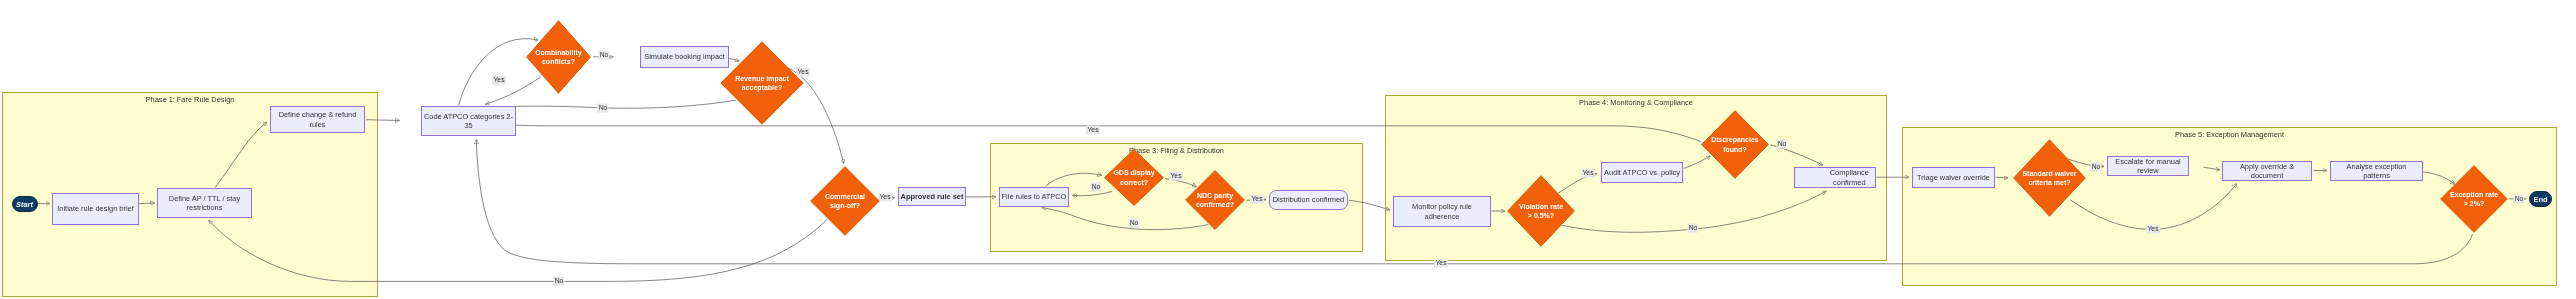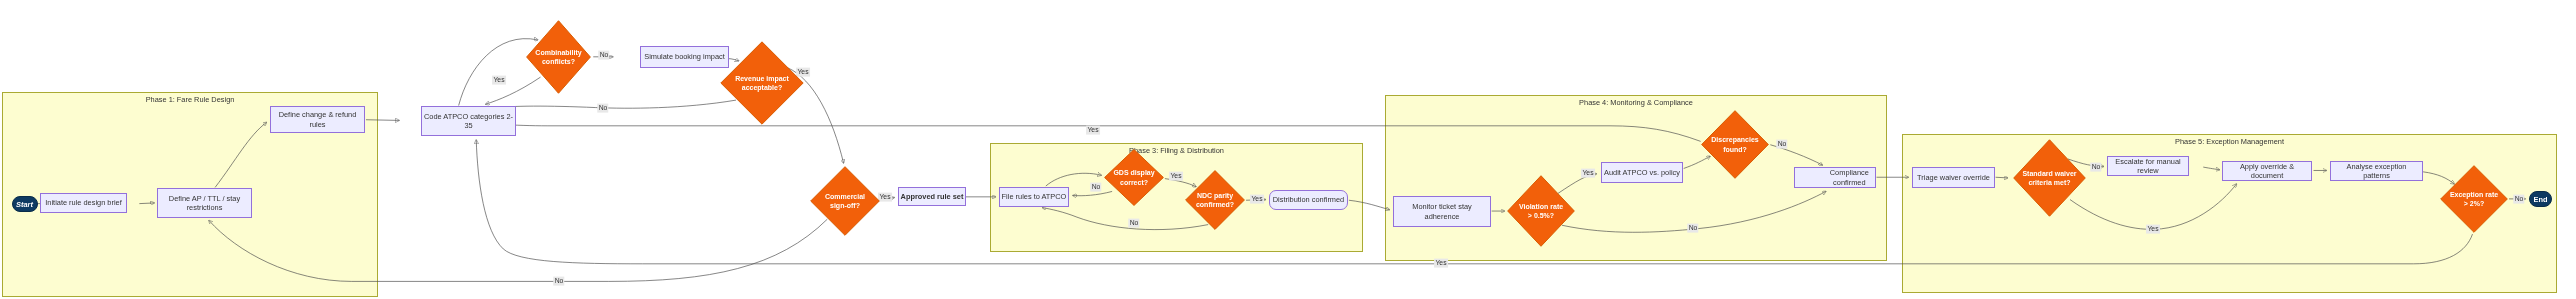--- a/index.html
+++ b/index.html
@@ -26,21 +26,21 @@
 <div class="canvas" id="canvas">
     <div class="phase" style="left: 2px; top: 92px; width: 374px; height: 203px;">
       <div class="phase-title">Phase 1: Fare Rule Design</div>
     </div>
     <div class="phase" style="left: 990px; top: 143px; width: 371px; height: 107px;">
       <div class="phase-title">Phase 3: Filing &amp; Distribution</div>
     </div>
     <div class="phase" style="left: 1385px; top: 95px; width: 500px; height: 164px;">
       <div class="phase-title">Phase 4: Monitoring &amp; Compliance</div>
     </div>
-    <div class="phase" style="left: 1902px; top: 127px; width: 653px; height: 157px; margin-top: 7px;">
+    <div class="phase" style="left: 1902px; top: 127px; width: 653px; height: 157px;">
       <div class="phase-title">Phase 5: Exception Management</div>
     </div>
     <svg class="edges" viewBox="0 0 3808 442" width="2576" height="299">
       <defs>
         <marker id="arr" viewBox="0 0 10 10" refX="8.5" refY="5" markerWidth="6.5" markerHeight="6.5" orient="auto-start-reverse">
           <path d="M0,0 L10,5 L0,10 z" fill="#4d4d4d" stroke="none"></path>
         </marker>
       </defs>
       <path d="M55,301 L73,301" marker-end="url(#arr)"></path>
       <path d="M206,301 L228,300" marker-end="url(#arr)"></path>
@@ -89,21 +89,21 @@
     <div class="edge-label" style="left: 1257px; top: 199px;">Yes</div>
     <div class="edge-label" style="left: 1588px; top: 173px;">Yes</div>
     <div class="edge-label" style="left: 1693px; top: 228px;">No</div>
     <div class="edge-label" style="left: 1093px; top: 130px;">Yes</div>
     <div class="edge-label" style="left: 1782px; top: 144px;">No</div>
     <div class="edge-label" style="left: 2096px; top: 167px;">No</div>
     <div class="edge-label" style="left: 2153px; top: 229px;">Yes</div>
     <div class="edge-label" style="left: 2519px; top: 199px;">No</div>
     <div class="edge-label" style="left: 1441px; top: 263px;">Yes</div>
     <div class="node terminal" style="left: 11.5px; top: 196px; width: 26px; height: 16px; font-style: italic;">Start</div>
-    <div class="node process" style="left: 40px; top: 193px; width: 87px; height: 20px;">Initiate rule design brief</div>
+    <div class="node process" style="left: 52px; top: 193px; width: 87px; height: 32px;">Initiate rule design brief</div>
     <div class="node process" style="left: 157px; top: 188px; width: 95px; height: 30px;">Define AP / TTL / stay restrictions</div>
     <div class="node process" style="left: 270px; top: 106px; width: 95px; height: 27px;">Define change &amp; refund rules</div>
     <div class="node process" style="left: 421px; top: 106px; width: 95px; height: 30px;">Code ATPCO categories 2-35</div>
     <div class="node decision" style="left: 526px; top: 19.6px; width: 65px; height: 74px;">
       <svg viewBox="0 0 100 100" preserveAspectRatio="none">
         <polygon points="50,1 99,50 50,99 1,50" fill="#f2600a" stroke="#d85c00" stroke-width="1" vector-effect="non-scaling-stroke"></polygon>
       </svg>
       <span class="dlabel">Combinability
 conflicts?</span>
     </div>
@@ -132,21 +132,21 @@
 correct?</span>
     </div>
     <div class="node decision" style="left: 1185px; top: 170px; width: 60px; height: 60px;">
       <svg viewBox="0 0 100 100" preserveAspectRatio="none">
         <polygon points="50,1 99,50 50,99 1,50" fill="#f2600a" stroke="#d85c00" stroke-width="1" vector-effect="non-scaling-stroke"></polygon>
       </svg>
       <span class="dlabel">NDC parity
 confirmed?</span>
     </div>
     <div class="node process" style="left: 1269px; top: 190px; width: 79px; height: 19.6px; border-radius: 7px;">Distribution confirmed</div>
-    <div class="node process" style="left: 1393px; top: 196px; width: 98px; height: 31px;">Monitor ticket stay adherence</div>
+    <div class="node process" style="left: 1393px; top: 196px; width: 98px; height: 31px;">Monitor policy rule adherence</div>
     <div class="node decision" style="left: 1507px; top: 175px; width: 68px; height: 72px;">
       <svg viewBox="0 0 100 100" preserveAspectRatio="none">
         <polygon points="50,1 99,50 50,99 1,50" fill="#f2600a" stroke="#d85c00" stroke-width="1" vector-effect="non-scaling-stroke"></polygon>
       </svg>
       <span class="dlabel">Violation rate
 &gt; 0.5%?</span>
     </div>
     <div class="node process" style="left: 1601px; top: 162px; width: 82px; height: 21px;">Audit ATPCO vs. policy</div>
     <div class="node decision" style="left: 1701px; top: 110px; width: 68px; height: 69px;">
       <svg viewBox="0 0 100 100" preserveAspectRatio="none">

